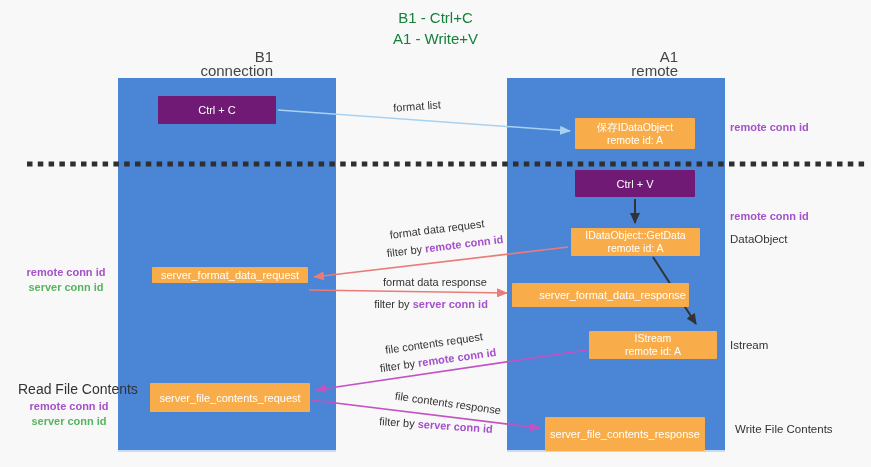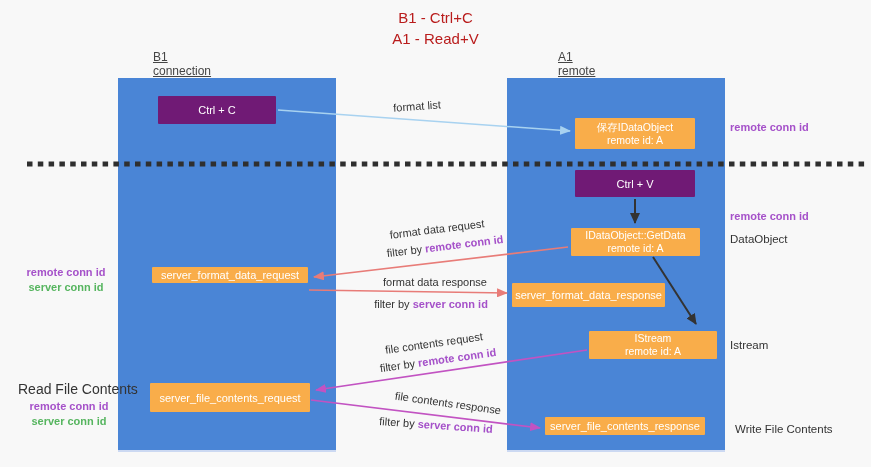--- a/index.html
+++ b/index.html
@@ -5,25 +5,25 @@
   html,body{margin:0;padding:0;}
   body{
     width:871px;height:467px;
     background:#f8f8f8;
     font-family:"Liberation Sans", sans-serif;
     overflow:hidden;
   }
   .canvas{position:relative;width:871px;height:467px;background:#f8f8f8;}
   .title{
     position:absolute;left:0;top:7px;width:871px;
-    text-align:center;font-size:15px;line-height:21px;color:#b91c1c;
+    text-align:center;font-size:15px;line-height:21px;color:#15803d;
   }
   .col-header{
-    position:absolute;width:120px;text-align:left;
-    font-size:12px;line-height:14px;color:#454545;text-decoration:underline;
+    position:absolute;width:120px;text-align:right;
+    font-size:15px;line-height:14px;color:#454545;
   }
   .lifeline{
     position:absolute;top:78px;width:218px;height:372px;
     background:#4a85d6;border-bottom:2px solid #ccd9f2;
   }
   .lifeline.left{left:118px;}
   .lifeline.right{left:507px;}
   svg.overlay{position:absolute;left:0;top:0;z-index:5;pointer-events:none;}
   .box{
     position:absolute;z-index:10;
@@ -44,21 +44,21 @@
   .center-block{text-align:center;line-height:15px;}
   .rot{transform-origin:center center;z-index:12;}
 </style>
 </head>
 <body>
 
 <div class="canvas">
 
   <div class="title">
     <div>B1 - Ctrl+C</div>
-    <div>A1 - Read+V</div>
+    <div>A1 - Write+V</div>
   </div>
 
   <div class="col-header" style="left:153px;top:50px;">
     <div>B1</div>
     <div>connection</div>
   </div>
   <div class="col-header" style="left:558px;top:50px;">
     <div>A1</div>
     <div>remote</div>
   </div>
@@ -114,34 +114,34 @@
 
   <div class="box orange" style="left:571px;top:228px;width:129px;height:28px;">
     <div class="l1">IDataObject::GetData</div>
     <div class="l2">remote id: A</div>
   </div>
 
   <div class="box orange" style="left:152px;top:267px;width:156px;height:16px;">
     <div class="single">server_format_data_request</div>
   </div>
 
-  <div class="box orange" style="left:512px;top:283px;width:153px;height:24px;">
+  <div class="box orange" style="left:512px;top:283px;width:153px;height:24px;padding-left:24px;">
     <div class="single">server_format_data_response</div>
   </div>
 
   <div class="box orange" style="left:589px;top:331px;width:128px;height:28px;">
     <div class="l1">IStream</div>
     <div class="l2">remote id: A</div>
   </div>
 
   <div class="box orange" style="left:150px;top:383px;width:160px;height:29px;">
     <div class="single">server_file_contents_request</div>
   </div>
 
-  <div class="box orange" style="left:545px;top:417px;width:160px;height:18px;">
+  <div class="box orange" style="left:545px;top:417px;width:160px;height:34px;">
     <div class="single">server_file_contents_response</div>
   </div>
 
   <div class="lbl purple" style="left:730px;top:121px;">remote conn id</div>
   <div class="lbl purple" style="left:730px;top:210px;">remote conn id</div>
   <div class="lbl" style="left:730px;top:233px;font-size:11.5px;">DataObject</div>
   <div class="lbl" style="left:730px;top:339px;font-size:11.5px;">Istream</div>
   <div class="lbl" style="left:735px;top:423px;font-size:11.5px;">Write File Contents</div>
 
   <div class="lbl center-block" style="left:20px;top:265px;width:92px;">

